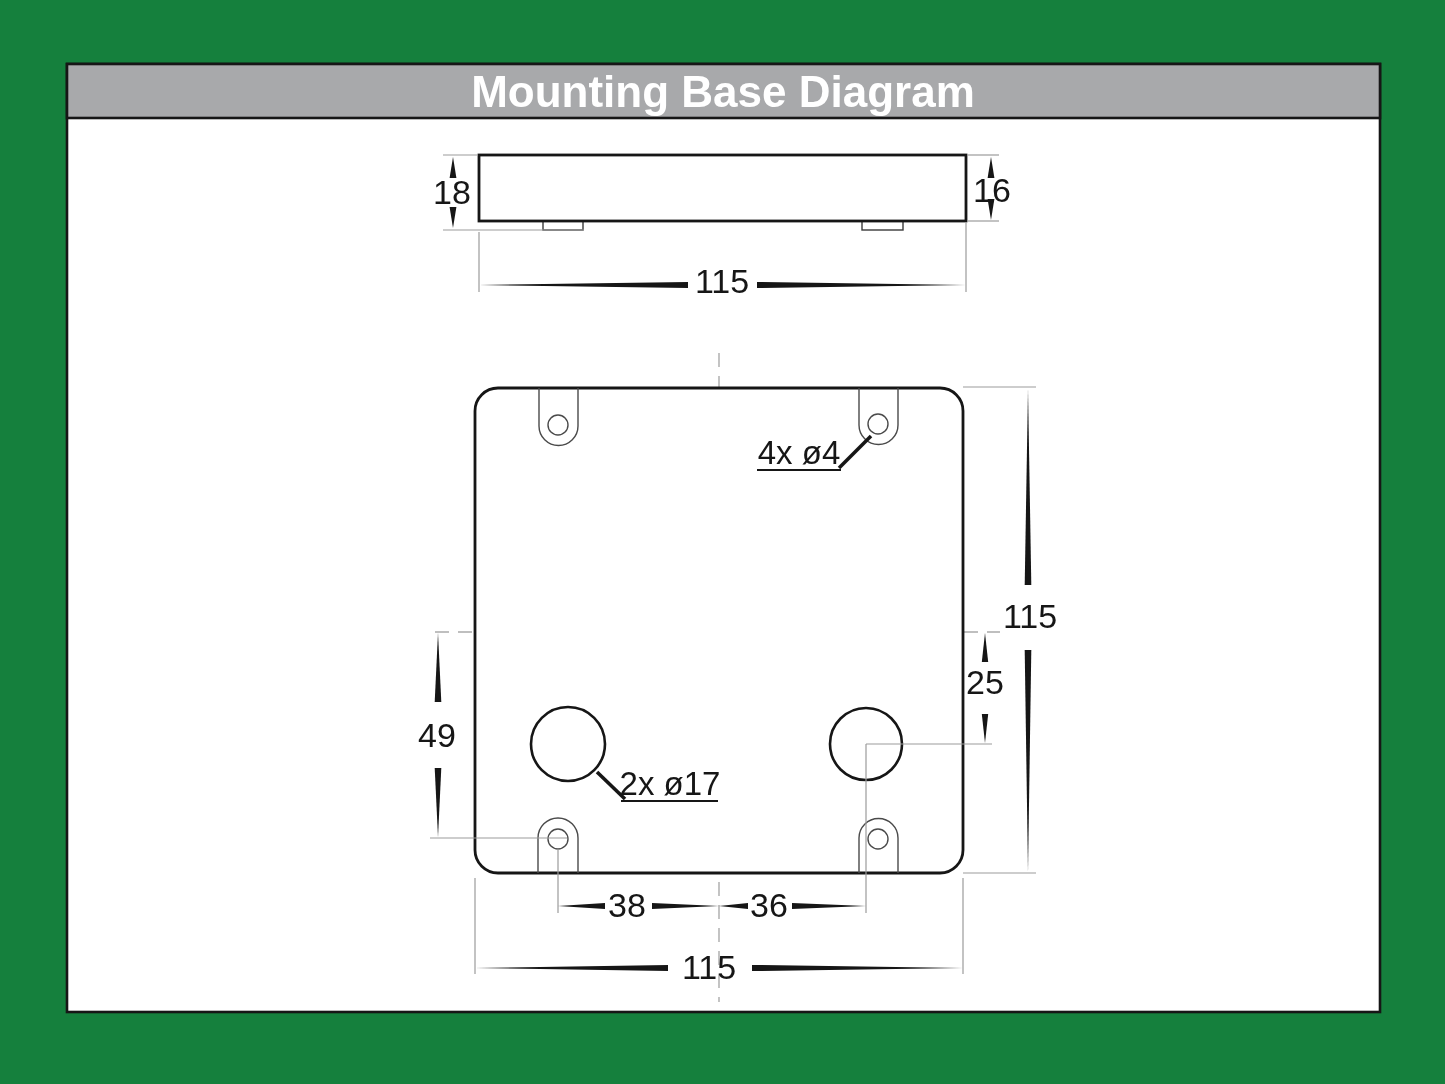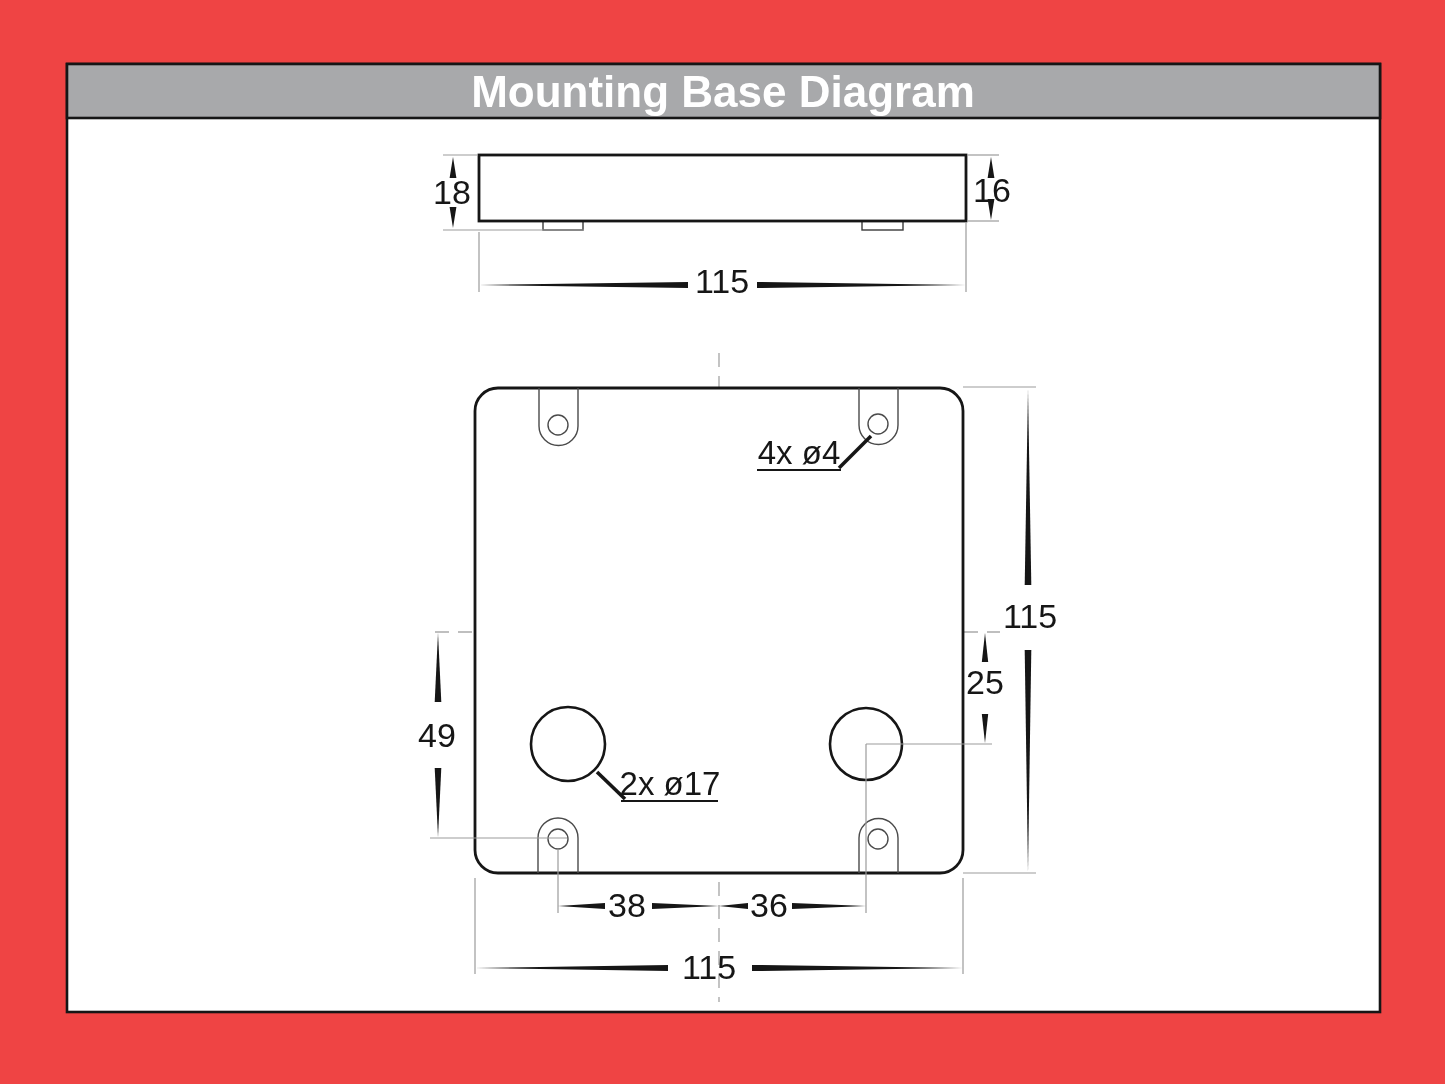--- a/index.html
+++ b/index.html
@@ -7,21 +7,21 @@
     padding:0;
     background:#ffffff;
     width:1445px;
     height:1084px;
     font-family:"Liberation Sans","DejaVu Sans",sans-serif;
   }
   .stage{
     position:relative;
     width:1445px;
     height:1084px;
-    background:#ef4444;
+    background:#15803d;
     overflow:hidden;
   }
   svg{display:block;}
   text{
     font-family:"Liberation Sans","DejaVu Sans",sans-serif;
     fill:#161616;
   }
   .dim{font-size:34px;}
   .lbl{font-size:33px;}
   .title{

